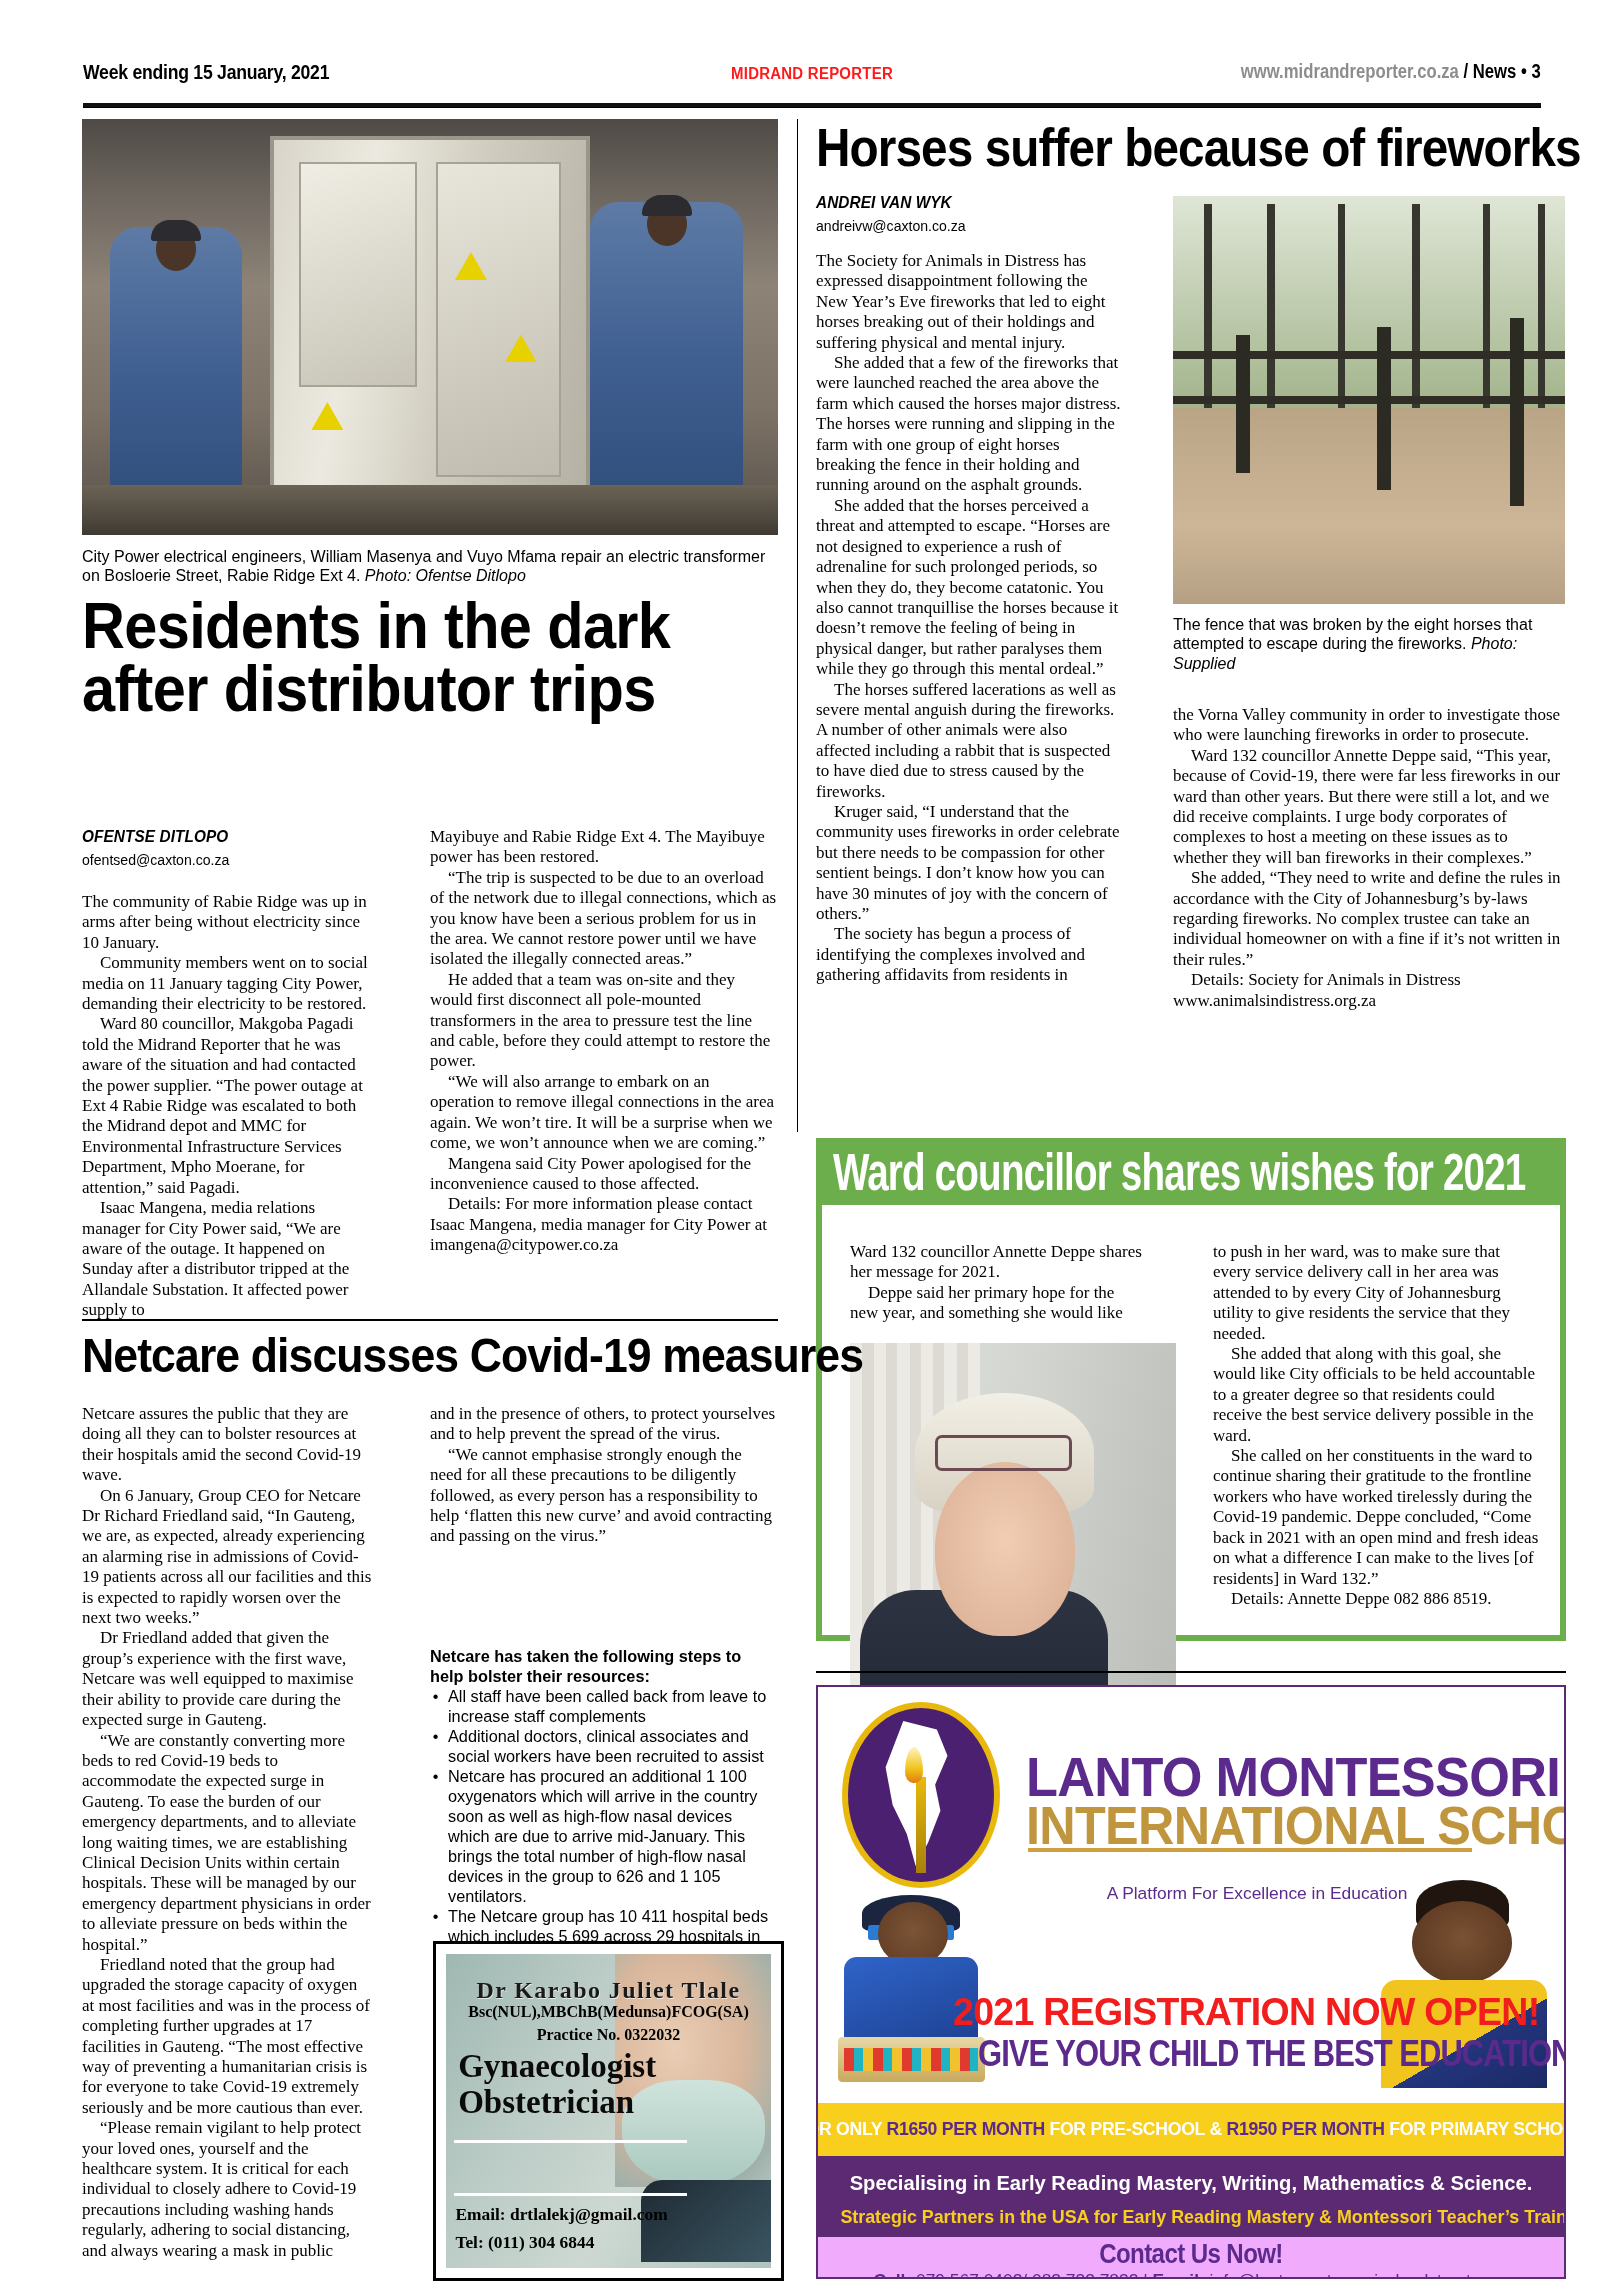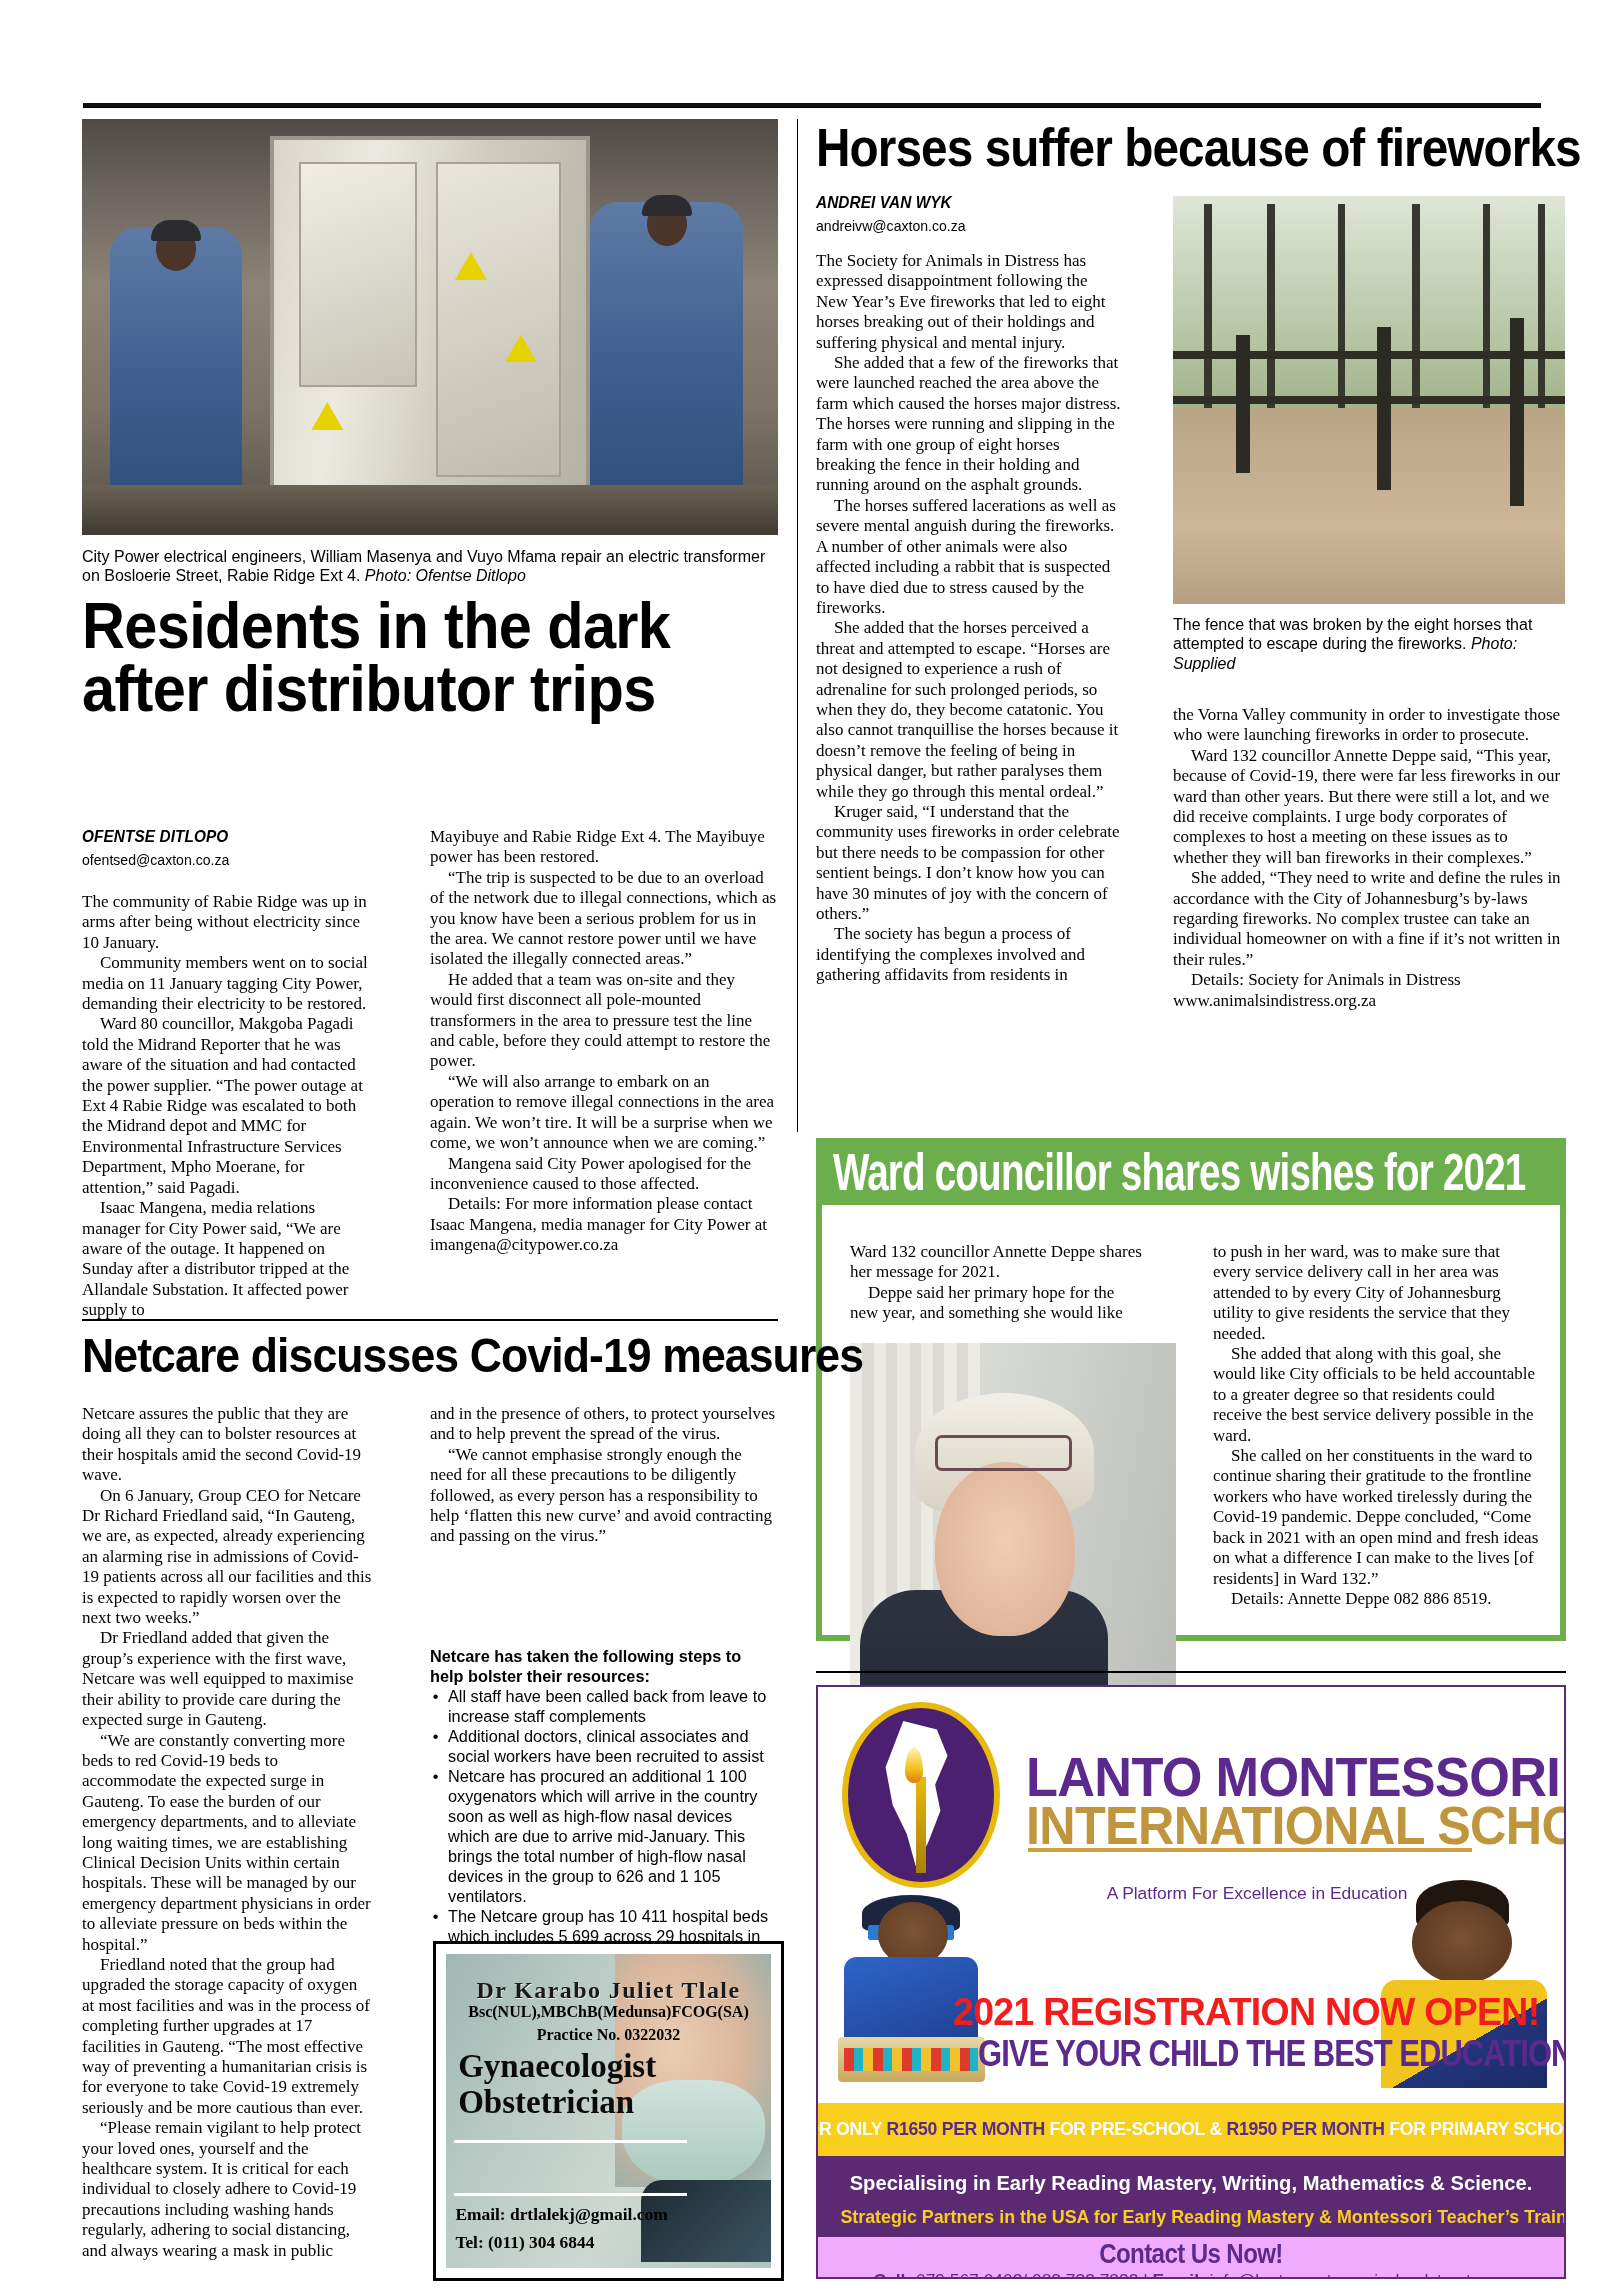--- a/index.html
+++ b/index.html
@@ -343,20 +343,27 @@
   .bullets .bhead { font-weight:bold; }
   .bullets ul { margin:0; padding-left:18px; list-style:none; }
   .bullets li { position:relative; margin:0; }
   .bullets li:before { content:"\2022"; position:absolute; left:-15.3px; }
 </style>
 </head>
 <body>
 
 <div class="page">
 
+  <div class="masthead">
+    <div class="mast-date">Week ending 15 January, 2021</div>
+    <div class="mast-brand">MIDRAND REPORTER</div>
+    <div class="mast-right">
+      <span class="url">www.midrandreporter.co.za</span><span class="sec"> / News • 3</span>
+    </div>
+  </div>
   <div class="mast-rule"></div>
 
   <div class="photo" id="photo-transformer">
     <div class="sky"></div>
     <div class="cabinet">
       <div class="cab-panel"></div>
       <div class="cab-panel2"></div>
       <div class="warn" style="left:12%;top:70%"></div>
       <div class="warn" style="left:58%;top:30%"></div>
       <div class="warn" style="left:74%;top:52%"></div>
@@ -409,22 +416,22 @@
   </div>
 
   <div class="colC" style="top:193px;">
     <div class="byline-name">ANDREI VAN WYK</div>
     <div class="byline-mail">andreivw@caxton.co.za</div>
   </div>
 
   <div class="colC body-t" style="top:251px;">
     <p class="first">The Society for Animals in Distress has expressed disappointment following the New Year’s Eve fireworks that led to eight horses breaking out of their holdings and suffering physical and mental injury.</p>
     <p>She added that a few of the fireworks that were launched reached the area above the farm which caused the horses major distress. The horses were running and slipping in the farm with one group of eight horses breaking the fence in their holding and running around on the asphalt grounds.</p>
+    <p>She added that the horses perceived a threat and attempted to escape. “Horses are not designed to experience a rush of adrenaline for such prolonged periods, so when they do, they become catatonic. You also cannot tranquillise the horses because it doesn’t remove the feeling of being in physical danger, but rather paralyses them while they go through this mental ordeal.”</p>
     <p>The horses suffered lacerations as well as severe mental anguish during the fireworks. A number of other animals were also affected including a rabbit that is suspected to have died due to stress caused by the fireworks.</p>
-    <p>She added that the horses perceived a threat and attempted to escape. “Horses are not designed to experience a rush of adrenaline for such prolonged periods, so when they do, they become catatonic. You also cannot tranquillise the horses because it doesn’t remove the feeling of being in physical danger, but rather paralyses them while they go through this mental ordeal.”</p>
     <p>Kruger said, “I understand that the community uses fireworks in order celebrate but there needs to be compassion for other sentient beings. I don’t know how you can have 30 minutes of joy with the concern of others.”</p>
     <p>The society has begun a process of identifying the complexes involved and gathering affidavits from residents in</p>
   </div>
 
   <div class="photo" id="photo-fence">
     <div class="bg"></div>
     <div class="trees"></div>
     <div class="trunk" style="left:8%"></div>
     <div class="trunk" style="left:24%"></div>
     <div class="trunk" style="left:42%"></div>

